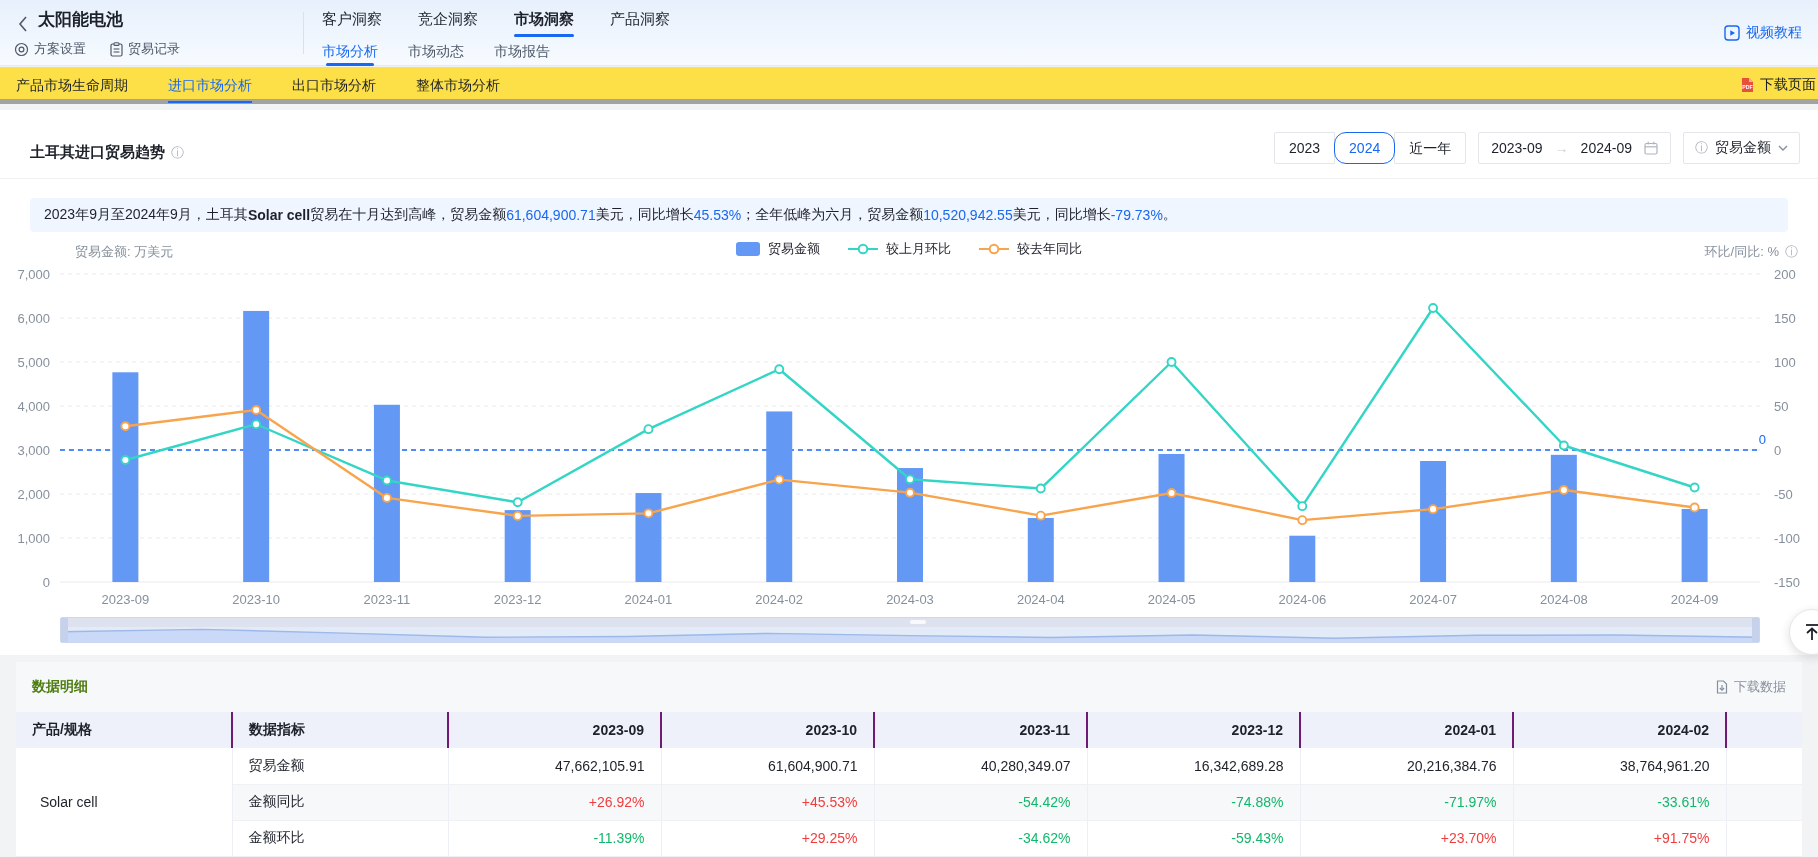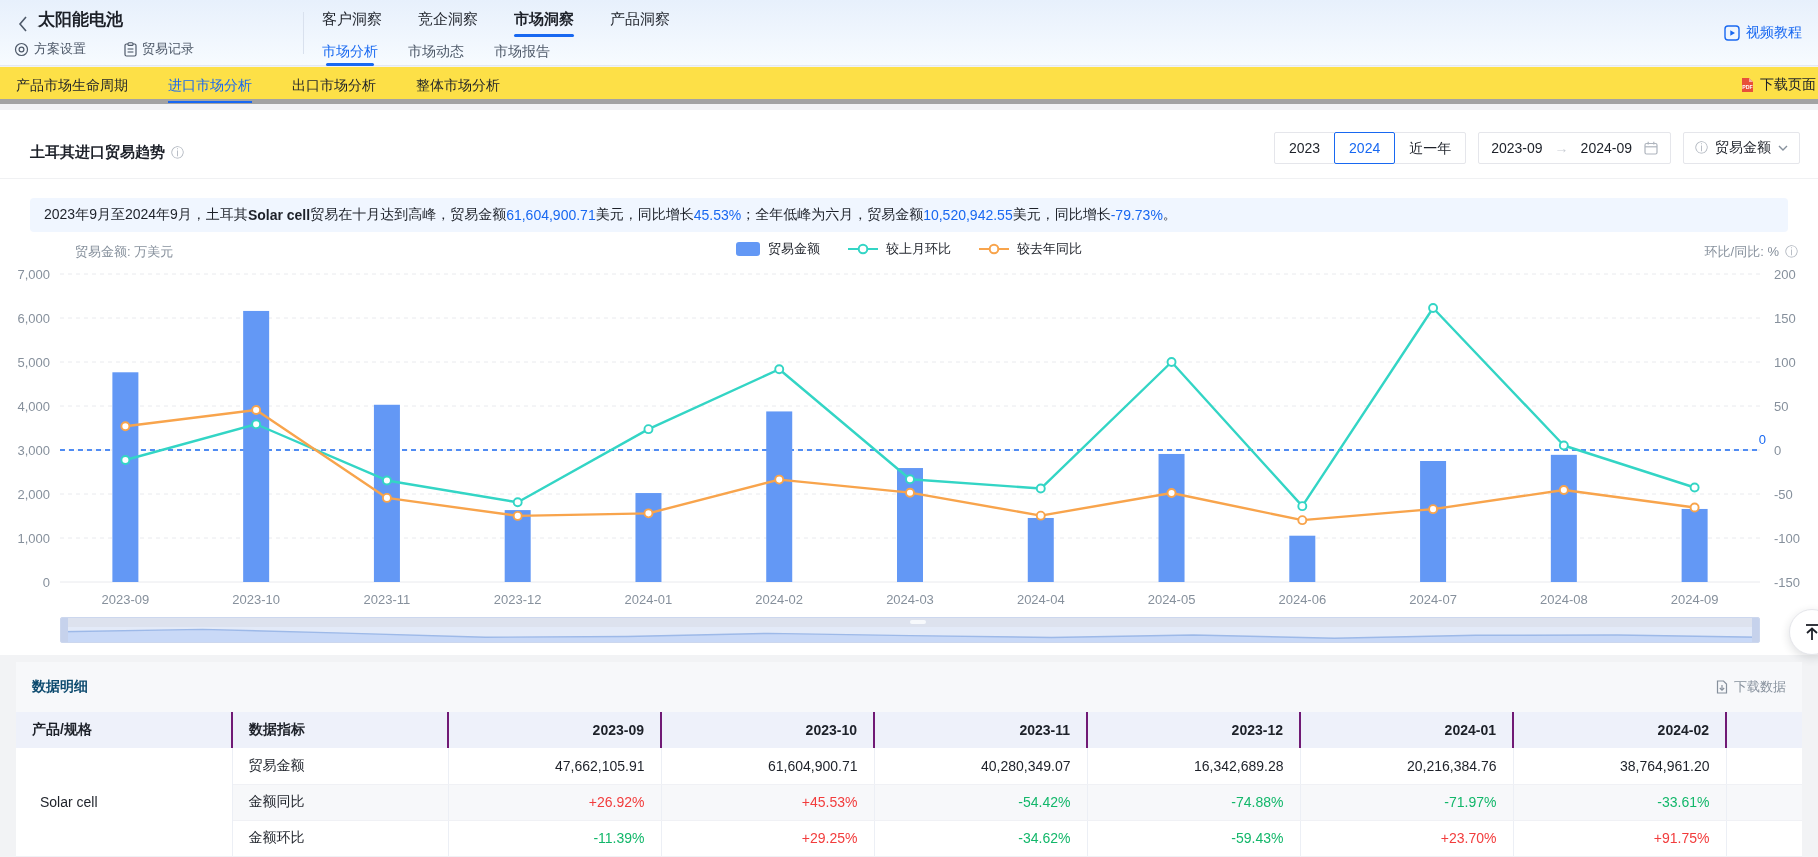--- a/index.html
+++ b/index.html
@@ -4,21 +4,21 @@
 <style>
 *{margin:0;padding:0;box-sizing:border-box}
 html,body{width:1818px;height:857px;overflow:hidden}
 body{font-family:"Liberation Sans","DejaVu Sans",sans-serif;color:#1d2129;background:#f2f3f5;font-size:14px}
 .page{position:relative;width:1818px;height:857px;overflow:hidden;background:#f2f3f5}
 
 
 .top-header{position:absolute;left:0;top:0;width:1818px;height:66px;background:linear-gradient(180deg,#e7f0fc 0%,#f7fbff 100%);border-bottom:1px solid #e4e9f2}
 .back{position:absolute;left:16px;top:14px;width:14px;height:20px;cursor:pointer;color:#4e5969}
 .app-title{position:absolute;left:38px;top:8px;font-size:17px;font-weight:700;color:#1d2129}
-.header-links{position:absolute;left:14px;top:40px;display:flex;gap:38px;font-size:13px;color:#4e5969}
+.header-links{position:absolute;left:14px;top:40px;display:flex;gap:24px;font-size:13px;color:#4e5969}
 .hlink{display:flex;align-items:center;gap:5px;cursor:pointer}
 .vdivider{position:absolute;left:303px;top:12px;width:1px;height:42px;background:#d9e1ee}
 .top-tabs{position:absolute;left:322px;top:0;height:38px;display:flex;gap:36px;align-items:center}
 .top-tab{position:relative;font-size:15px;color:#1d2129;height:38px;line-height:38px;cursor:pointer}
 .top-tab.active{font-weight:700}
 .top-tab.active::after{content:"";position:absolute;left:0;right:0;bottom:1px;height:3px;background:#1868f1;border-radius:2px}
 .second-tabs{position:absolute;left:322px;top:36px;height:30px;display:flex;gap:30px;align-items:center}
 .second-tab{position:relative;font-size:14px;color:#4e5969;height:30px;line-height:30px;cursor:pointer}
 .second-tab.active{color:#1868f1}
 .second-tab.active::after{content:"";position:absolute;left:4px;right:4px;bottom:0;height:3px;background:#1868f1;border-radius:2px}
@@ -35,21 +35,21 @@
 
 .chart-card{position:absolute;left:0;top:110px;width:1818px;height:545px;background:#fff}
 .section-title-row{position:absolute;left:30px;top:33px;display:flex;align-items:center;gap:6px}
 .section-title-row h2{font-size:15px;font-weight:700;color:#1d2129}
 .info-ic{color:#aeb4bd;font-size:13px;font-style:normal}
 .controls{position:absolute;right:18px;top:22px;display:flex;gap:12px;height:32px}
 .year-group{display:flex}
 .year-btn{min-width:60px;padding:0 14px;height:32px;line-height:30px;text-align:center;background:#fff;border:1px solid #e5e6eb;font-size:14px;color:#1d2129;cursor:pointer;margin-left:-1px}
 .year-btn:first-child{margin-left:0;border-radius:2px 0 0 2px}
 .year-btn:last-child{border-radius:0 2px 2px 0}
-.year-btn.active{color:#1868f1;border-color:#1868f1;position:relative;z-index:1;border-radius:2px}
+.year-btn.active{color:#1868f1;border-color:#1868f1;position:relative;z-index:1;border-radius:12px}
 .date-range{display:flex;align-items:center;gap:12px;height:32px;border:1px solid #e5e6eb;border-radius:2px;padding:0 12px;font-size:14px;color:#1d2129;cursor:pointer}
 .date-range .arrow{color:#c9cdd4}
 .metric-select{display:flex;align-items:center;gap:7px;height:32px;border:1px solid #e5e6eb;border-radius:2px;padding:0 11px;font-size:14px;color:#1d2129;cursor:pointer}
 .card-divider{position:absolute;left:0;right:0;top:68px;border-top:1px solid #f0f1f3}
 .summary{position:absolute;left:30px;right:30px;top:88px;height:34px;background:#f0f6ff;border-radius:4px;display:flex;align-items:center;padding:0 14px;font-size:14px;color:#1d2129;white-space:nowrap}
 .summary b{font-weight:700}
 .summary .hl{color:#1868f1}
 .chart-meta{position:absolute;left:0;right:0;top:130px;height:24px}
 .axis-title{position:absolute;font-size:13px;color:#86909c}
 .axis-title.l{left:75px;top:3px}
@@ -69,21 +69,21 @@
 .dz-handle.left{left:0}.dz-handle.right{right:0}
 .dz-sel{position:absolute;inset:0;background:rgba(98,145,245,.08)}
 #dz-wave{position:absolute;left:0;bottom:0}
 
 
 .backtop{position:absolute;left:1789px;top:609px;width:46px;height:46px;border-radius:50%;background:#fff;border:1px solid #e5e6eb;box-shadow:0 3px 10px rgba(31,35,41,.14);display:flex;align-items:center;justify-content:center;cursor:pointer}
 
 
 .table-card{position:absolute;left:16px;top:662px;width:1786px;height:195px;background:#fff;overflow:hidden}
 .table-head{height:50px;display:flex;align-items:center;justify-content:space-between;padding:0 16px;background:#f7f8fa}
-.table-head .tt{font-size:14px;font-weight:700;color:#0c4a6e}
+.table-head .tt{font-size:14px;font-weight:700;color:#4d7c0f}
 .download-data{display:flex;align-items:center;gap:5px;font-size:13px;color:#86909c;cursor:pointer}
 table{border-collapse:collapse;table-layout:fixed;width:1786px}
 th{height:36px;background:#eef1fa;font-size:14px;font-weight:700;color:#1d2129;padding:0 16px;border-right:2px solid #701a75;text-align:right}
 th.lft{text-align:left}
 th:last-child{border-right:none}
 td{height:36px;font-size:14px;padding:0 16px;border-right:1px solid #eceff5;border-bottom:1px solid #f0f1f5;text-align:right;color:#1d2129;background:#fff}
 td.lft{text-align:left}
 td:last-child{border-right:none}
 tr.zebra td{background:#f7f8fa}
 td.prod{background:#fff;text-align:left;padding-left:24px}

